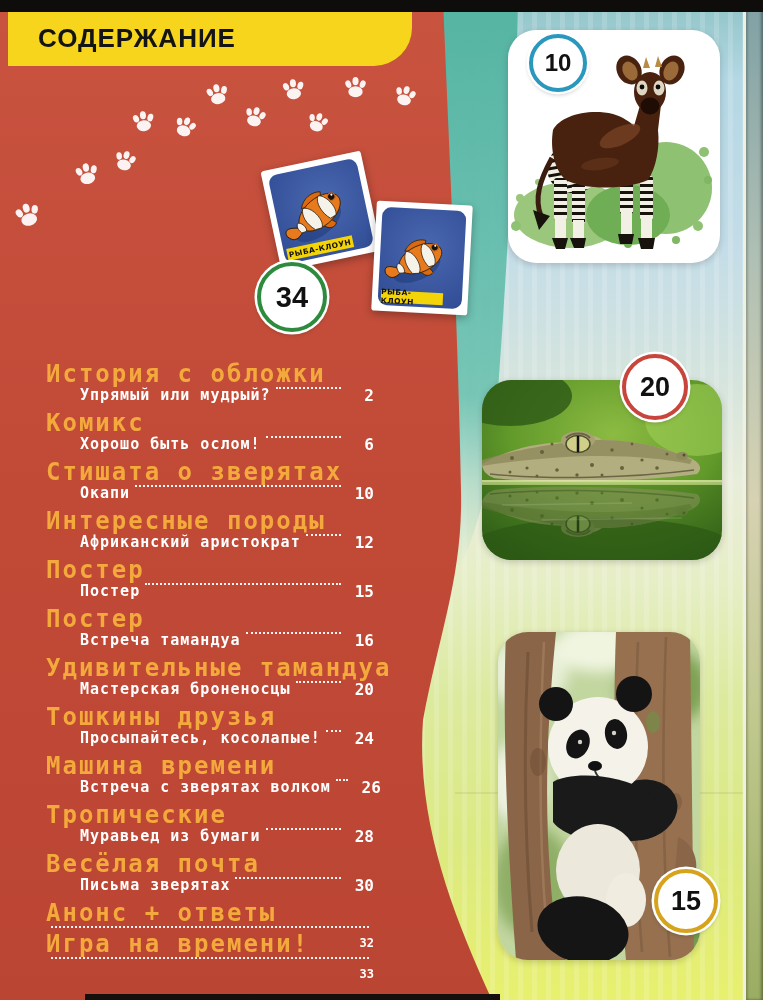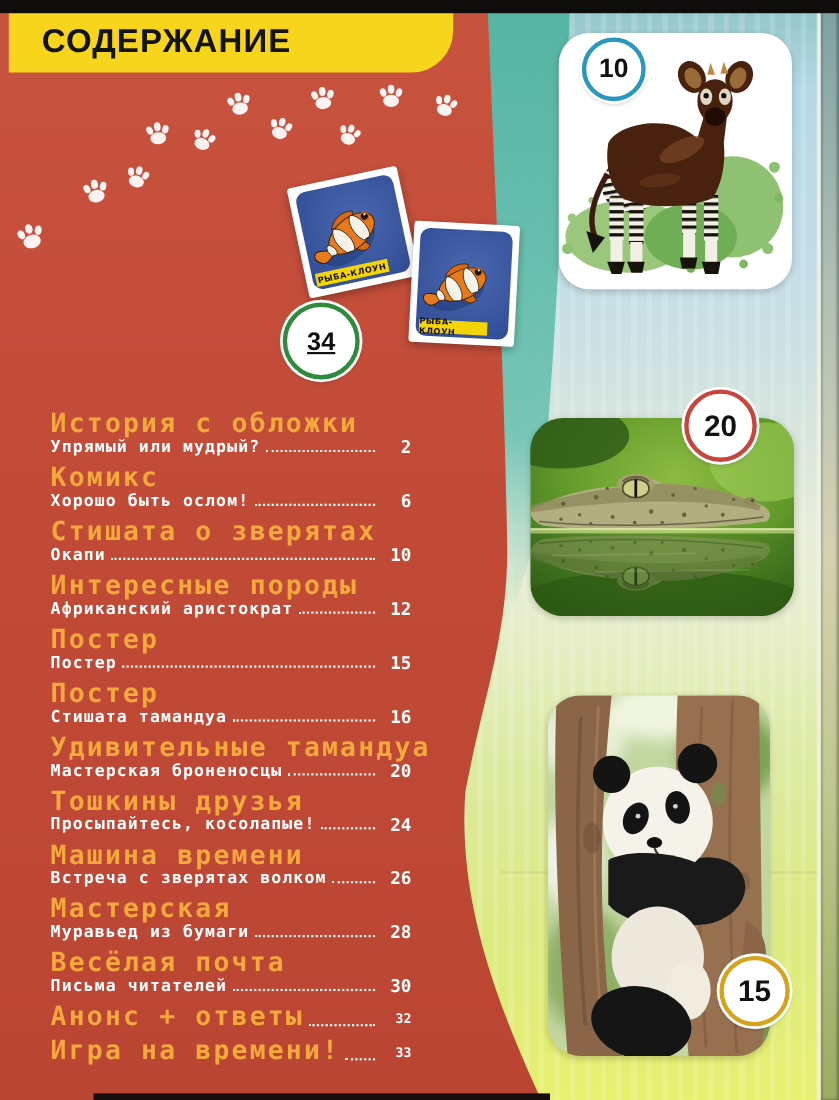--- a/index.html
+++ b/index.html
@@ -12,32 +12,32 @@
   .crease{position:absolute;left:455px;right:20px;top:792px;height:2px;background:rgba(60,70,40,.08);}
   .page-edge{position:absolute;top:0;right:0;width:17px;height:1000px;
         background:linear-gradient(180deg,#7fa0a4 0%,#aebfb4 25%,#d6d2b2 50%,#c0c88e 72%,#9aad62 100%);
         border-left:3px solid #eef0e2;box-shadow:inset 2px 0 2px rgba(0,0,0,.18), inset -2px 0 3px rgba(0,0,0,.35);}
   .left-panel{position:absolute;left:0;top:0;width:763px;height:1000px;}
   .black-top{position:absolute;left:0;top:0;width:763px;height:12px;background:#0f0d0b;z-index:6;}
   .black-bottom{position:absolute;left:85px;top:994px;width:415px;height:6px;background:#15100d;z-index:6;}
   .yellow-band{position:absolute;left:8px;top:10px;width:404px;height:56px;background:#f6d51c;
         border-bottom-right-radius:38px;z-index:5;display:flex;align-items:center;}
   .yellow-band h1{margin:0 0 0 30px;font-family:"Liberation Sans",sans-serif;font-weight:bold;
-        font-size:30px;letter-spacing:1px;color:#141414;}
+        font-size:26px;letter-spacing:1px;color:#141414;}
   
   .paw{position:absolute;z-index:4;}
   
-  .toc{position:absolute;left:46px;top:372px;width:328px;z-index:4;}
+  .toc{position:absolute;left:46px;top:361px;width:328px;z-index:4;}
   .entry{margin-bottom:6px;}
   .entry .title{color:#f3a93c;font-size:24px;line-height:26px;font-weight:bold;letter-spacing:2px;white-space:nowrap;}
-  .subrow{display:flex;align-items:flex-end;height:17px;}
+  .subrow{display:flex;align-items:flex-start;height:17px;margin-left:34px;}
   .subrow .sub{color:#fff;font-size:15px;font-weight:bold;letter-spacing:1px;white-space:nowrap;line-height:17px;}
   .leader{flex:1;border-bottom:2.5px dotted rgba(255,255,255,.95);margin:0 5px 4px 5px;min-width:12px;}
   .pg{color:#fff;font-size:16px;font-weight:bold;text-align:right;min-width:28px;line-height:17px;}
-  .entry.single{display:flex;align-items:flex-end;height:26px;margin-bottom:5px;}
+  .entry.single{display:flex;height:26px;margin-bottom:5px;flex-direction:column;}
   .entry.single .title{line-height:26px;}
   .entry.single .pg{font-size:12px;line-height:22px;}
   
   .photo-card{position:absolute;overflow:hidden;box-shadow:0 2px 7px rgba(0,0,0,.18);z-index:3;}
   .card-okapi{left:508px;top:30px;width:212px;height:233px;border-radius:28px;background:#fff;}
   .card-croc{left:482px;top:380px;width:240px;height:180px;border-radius:30px;}
   .card-panda{left:498px;top:632px;width:202px;height:328px;border-radius:30px;}
   .photo-card svg{display:block;width:100%;height:100%;}
   
   .fish-card{position:absolute;background:#fff;box-shadow:0 3px 8px rgba(0,0,0,.3);z-index:4;border-radius:3px;}
@@ -49,21 +49,21 @@
         font-family:"DejaVu Sans",sans-serif;font-weight:bold;font-size:7.5px;letter-spacing:.5px;color:#161008;}
   .card-a{left:270px;top:160px;width:102px;height:102px;transform:rotate(-12deg);}
   .card-b{left:374px;top:203px;width:96px;height:110px;transform:rotate(3deg);}
   
   .badge{position:absolute;border-radius:50%;background:#fff;display:flex;align-items:center;justify-content:center;
         font-family:"Liberation Sans",sans-serif;font-weight:bold;color:#111;z-index:5;
         box-shadow:0 0 0 2.5px #fff,0 2px 5px rgba(0,0,0,.3);}
   .badge-10{left:529px;top:34px;width:50px;height:50px;border:4px solid #2a97bd;font-size:24px;}
   .badge-20{left:622px;top:354px;width:58px;height:58px;border:4px solid #c7453c;font-size:27px;}
   .badge-15{left:654px;top:869px;width:56px;height:56px;border:4px solid #d7a31c;font-size:27px;}
-  .badge-34{left:257px;top:275px;width:62px;height:62px;border:4px solid #2e8b3e;font-size:23px;text-decoration:underline;}
+  .badge-34{left:257px;top:262px;width:62px;height:62px;border:4px solid #2e8b3e;font-size:29px;}
 </style>
 </head>
 <body>
 
 <div class="page">
 
   <div class="stripes"></div>
   <div class="crease"></div>
   <div class="page-edge"></div>
 
@@ -172,21 +172,21 @@
       <div class="title">Постер</div>
       <div class="subrow">
           <span class="sub">Постер</span>
           <span class="leader"></span>
           <span class="pg">15</span>
         </div>
     </div>
     <div class="entry">
       <div class="title">Постер</div>
       <div class="subrow">
-          <span class="sub">Стишата тамандуа</span>
+          <span class="sub">Встреча тамандуа</span>
           <span class="leader"></span>
           <span class="pg">16</span>
         </div>
     </div>
     <div class="entry">
       <div class="title">Удивительные тамандуа</div>
       <div class="subrow">
           <span class="sub">Мастерская броненосцы</span>
           <span class="leader"></span>
           <span class="pg">20</span>
@@ -202,31 +202,31 @@
     </div>
     <div class="entry">
       <div class="title">Машина времени</div>
       <div class="subrow">
           <span class="sub">Встреча с зверятах волком</span>
           <span class="leader"></span>
           <span class="pg">26</span>
         </div>
     </div>
     <div class="entry">
-      <div class="title">Мастерская</div>
+      <div class="title">Тропические</div>
       <div class="subrow">
           <span class="sub">Муравьед из бумаги</span>
           <span class="leader"></span>
           <span class="pg">28</span>
         </div>
     </div>
     <div class="entry">
       <div class="title">Весёлая почта</div>
       <div class="subrow">
-          <span class="sub">Письма читателей</span>
+          <span class="sub">Письма зверятах</span>
           <span class="leader"></span>
           <span class="pg">30</span>
         </div>
     </div>
     <div class="entry single">
       <span class="title">Анонс + ответы</span>
         <span class="leader"></span>
         <span class="pg">32</span>
     </div>
     <div class="entry single">

